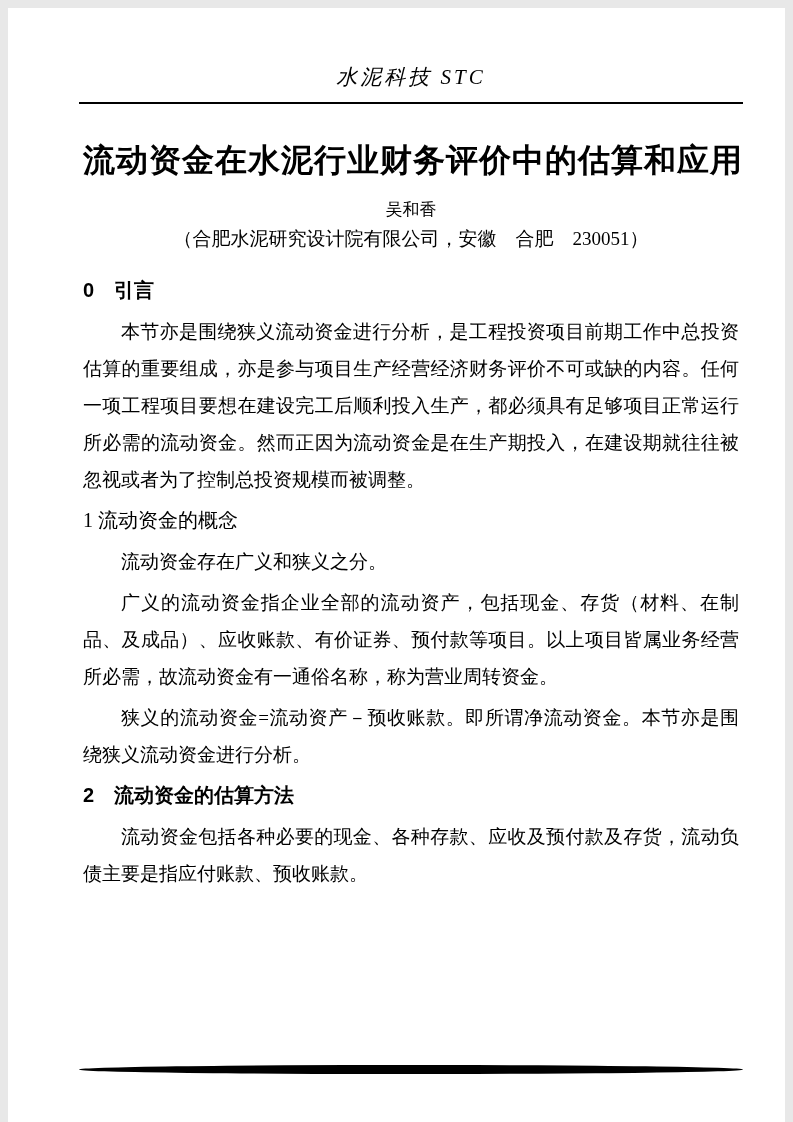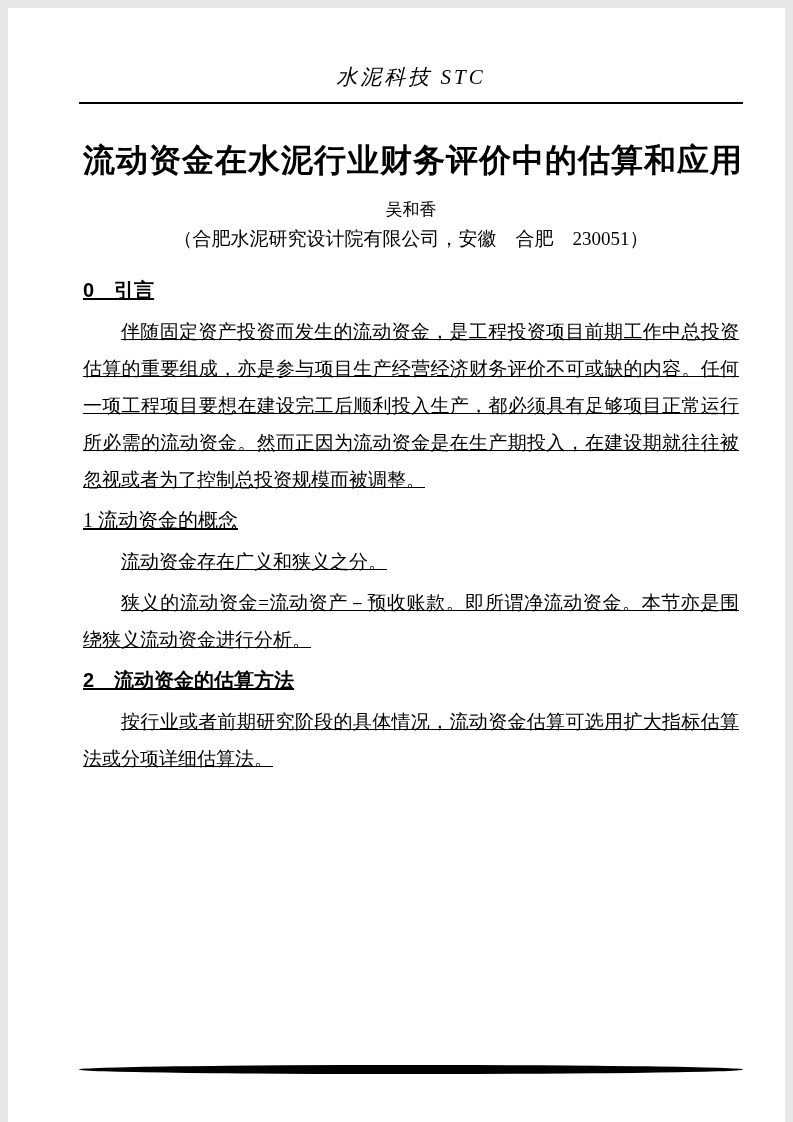--- a/index.html
+++ b/index.html
@@ -50,21 +50,21 @@
     font-size: 17px;
     line-height: 22px;
   }
   .affiliation {
     margin-top: 5px;
     text-align: center;
     font-size: 19px;
     line-height: 26px;
   }
   
-  .body-text { margin-top: 20px; text-decoration: underline; }
+  .body-text { margin-top: 20px; }
   .sec-heading {
     font-size: 20px;
     line-height: 37px;
     margin-top: 2px;
   }
   .sec-heading.bold {
     font-family: "Liberation Sans", sans-serif;
     font-weight: bold;
   }
   .sec-heading.regular {
@@ -118,28 +118,29 @@
 
     <h1 class="article-title">流动资金在水泥行业财务评价中的估算和应用</h1>
 
     <div class="author">吴和香</div>
 
     <div class="affiliation">（合肥水泥研究设计院有限公司，安徽　合肥　230051）</div>
 
     <div class="body-text">
 
       <div class="sec-heading bold">0　引言</div>
-      <p class="para">伴随固定资产投资而发生的流动资金，是工程投资项目前期工作中总投资估算的重要组成，亦是参与项目生产经营经济财务评价不可或缺的内容。任何一项工程项目要想在建设完工后顺利投入生产，都必须具有足够项目正常运行所必需的流动资金。然而正因为流动资金是在生产期投入，在建设期就往往被忽视或者为了控制总投资规模而被调整。</p>
+      <p class="para">本节亦是围绕狭义流动资金进行分析，是工程投资项目前期工作中总投资估算的重要组成，亦是参与项目生产经营经济财务评价不可或缺的内容。任何一项工程项目要想在建设完工后顺利投入生产，都必须具有足够项目正常运行所必需的流动资金。然而正因为流动资金是在生产期投入，在建设期就往往被忽视或者为了控制总投资规模而被调整。</p>
 
       <div class="sec-heading regular">1 流动资金的概念</div>
       <p class="para">流动资金存在广义和狭义之分。</p>
+      <p class="para">广义的流动资金指企业全部的流动资产，包括现金、存货（材料、在制品、及成品）、应收账款、有价证券、预付款等项目。以上项目皆属业务经营所必需，故流动资金有一通俗名称，称为营业周转资金。</p>
       <p class="para">狭义的流动资金=流动资产－预收账款。即所谓净流动资金。本节亦是围绕狭义流动资金进行分析。</p>
 
       <div class="sec-heading bold">2　流动资金的估算方法</div>
-      <p class="para">按行业或者前期研究阶段的具体情况，流动资金估算可选用扩大指标估算法或分项详细估算法。</p>
+      <p class="para">流动资金包括各种必要的现金、各种存款、应收及预付款及存货，流动负债主要是指应付账款、预收账款。</p>
 
     </div>
   </div>
 
   <div class="footer">
     <div class="footer-bar"></div>
   </div>
 </div>
 
 </body></html>

